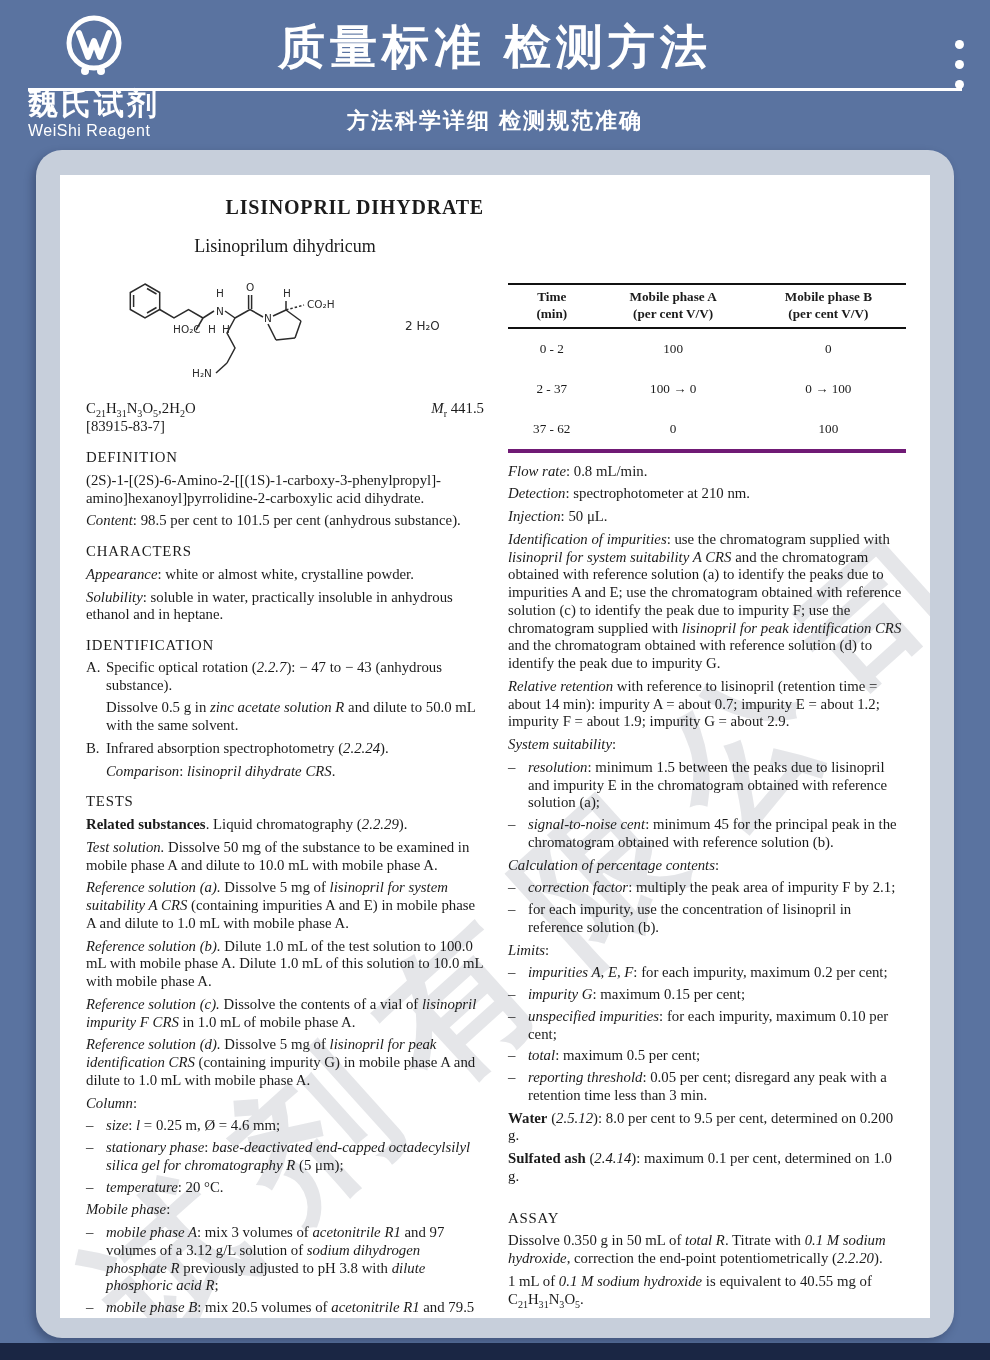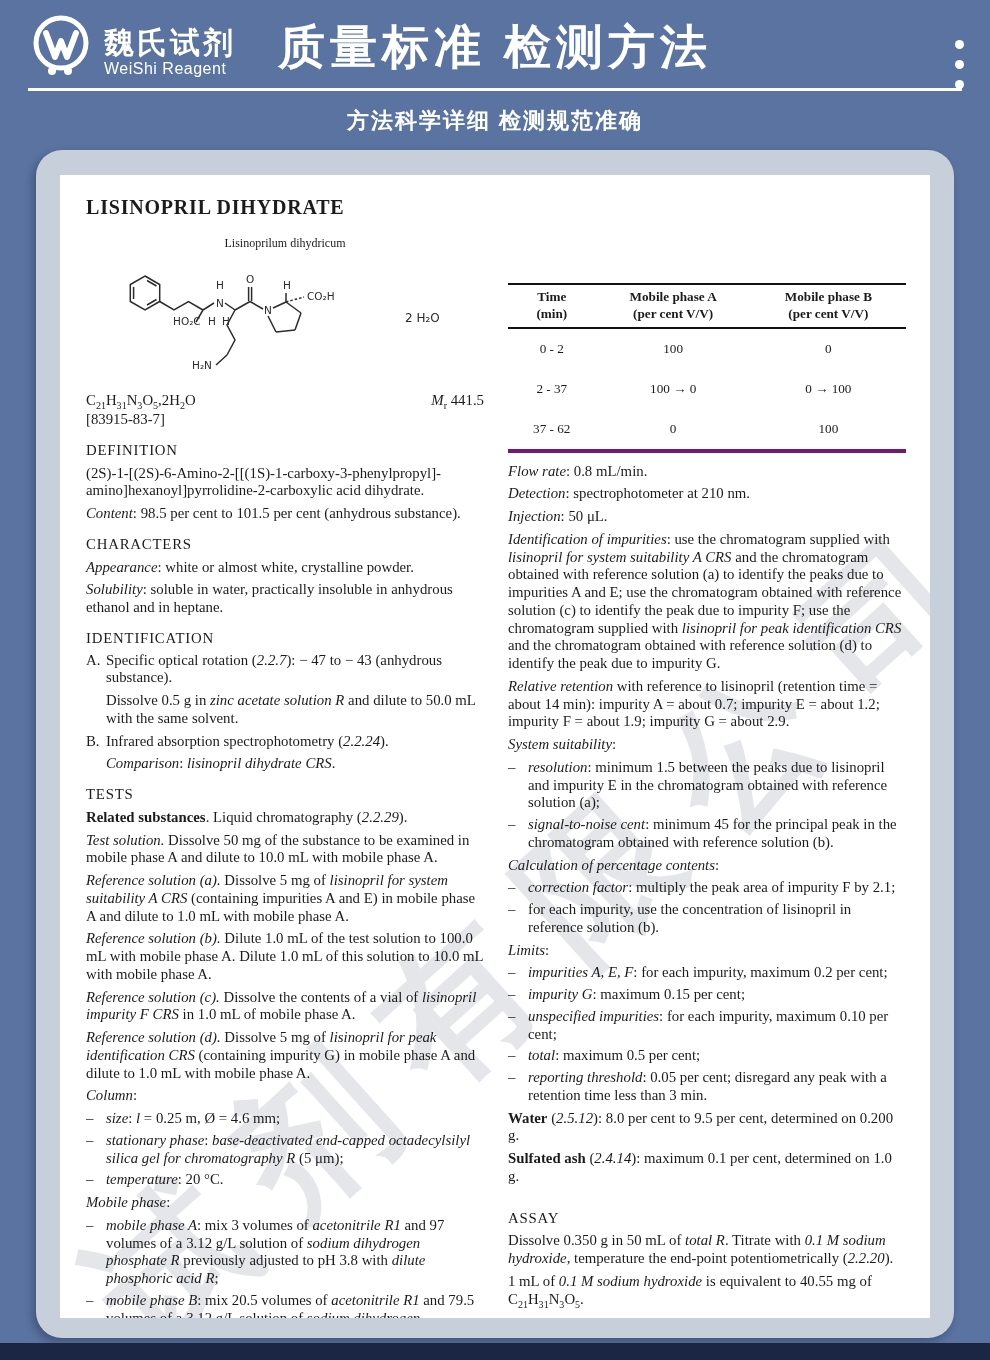--- a/index.html
+++ b/index.html
@@ -4,21 +4,21 @@
 <style>
   * { box-sizing: border-box; }
   html,body { margin:0; padding:0; }
   body {
     width:990px; height:1360px; position:relative; overflow:hidden;
     background:#5a73a0;
     font-family:"Liberation Serif", serif;
   }
   
   .header { position:relative; height:150px; }
-  .brand { position:absolute; left:28px; top:12px; display:flex; align-items:flex-end; gap:10px; color:#fff; }
+  .brand { position:absolute; left:28px; top:12px; display:flex; align-items:center; gap:10px; color:#fff;flex-direction:column; }
   .logo-mark { width:66px; height:66px; }
   .brand-text { display:flex; flex-direction:column; line-height:1.05; font-family:"Liberation Sans", sans-serif; }
   .brand-cn { font-size:30px; font-weight:bold; letter-spacing:3px; }
   .brand-en { font-size:16px; margin-top:3px; letter-spacing:0.5px; }
   .page-title {
     position:absolute; left:0; right:0; top:16px; text-align:center;
     color:#fff; font-size:47px; font-weight:bold; letter-spacing:5px;
     font-family:"Liberation Sans", sans-serif;
   }
   .menu-dots { position:absolute; right:22px; top:36px; display:flex; flex-direction:column; gap:11px; cursor:pointer; padding:4px; }
@@ -41,22 +41,22 @@
   .watermark { position:absolute; inset:0; pointer-events:none; overflow:hidden; }
   .wm-line {
     position:absolute; left:-10px; top:1065px; transform:rotate(-42deg); transform-origin:left top;
     font-family:"Liberation Sans", sans-serif; font-weight:bold; white-space:nowrap;
     font-size:150px; letter-spacing:42px; color:rgba(125,132,145,0.20);
   }
   
   .page-inner { position:relative; padding:20px 24px 0 26px; display:flex; gap:24px; }
   .col { width:399px; font-size:14.8px; line-height:1.2; color:#1b1b1b; }
   .col-right { padding-top:88px; }
-  .doc-title { text-align:left; font-size:20px; font-weight:bold; letter-spacing:0.8px; }
-  .doc-latin { text-align:center; font-size:12px; margin-top:17px; }
+  .doc-title { text-align:right; font-size:20px; font-weight:bold; letter-spacing:0.8px; }
+  .doc-latin { text-align:center; font-size:18px; margin-top:17px; }
   .structure { display:block; margin:14px auto 2px auto; width:382px; height:116px; }
   .formula-row { display:flex; justify-content:space-between; margin-top:12px; }
   .cas { margin-top:1px; }
   .sec-heading { letter-spacing:0.8px; margin:13px 0 4px 0; }
   .sec-heading.sp { margin-top:24px; }
   .para { margin:5px 0; }
   .para.indent { margin-left:20px; }
   .hang { display:flex; margin:4px 0; }
   .hang .marker { width:20px; flex-shrink:0; }
   .hang .hang-txt { flex:1; }
@@ -281,21 +281,21 @@
               <span class="marker">–</span>
               <div class="hang-txt"><span class="it">total</span><span>: maximum 0.5 per cent;</span></div>
             </div>
             <div class="hang">
               <span class="marker">–</span>
               <div class="hang-txt"><span class="it">reporting threshold</span><span>: 0.05 per cent; disregard any peak with a retention time less than 3 min.</span></div>
             </div>
             <p class="para"><span class="bd">Water</span><span> (</span><span class="it">2.5.12</span><span>): 8.0 per cent to 9.5 per cent, determined on 0.200 g.</span></p>
             <p class="para"><span class="bd">Sulfated ash</span><span> (</span><span class="it">2.4.14</span><span>): maximum 0.1 per cent, determined on 1.0 g.</span></p>
             <div class="sec-heading sp"><span>ASSAY</span></div>
-            <p class="para"><span>Dissolve 0.350 g in 50 mL of </span><span class="it">total R</span><span>. Titrate with </span><span class="it">0.1 M sodium hydroxide</span><span>, temperature the end-point potentiometrically (</span><span class="it">2.2.20</span><span>).</span></p>
+            <p class="para"><span>Dissolve 0.350 g in 50 mL of </span><span class="it">total R</span><span>. Titrate with </span><span class="it">0.1 M sodium hydroxide</span><span>, correction the end-point potentiometrically (</span><span class="it">2.2.20</span><span>).</span></p>
             <p class="para"><span>1 mL of </span><span class="it">0.1 M sodium hydroxide</span><span> is equivalent to 40.55 mg of C</span><sub>21</sub><span>H</span><sub>31</sub><span>N</span><sub>3</sub><span>O</span><sub>5</sub><span>.</span></p>
           </div>
       </div>
     </div>
   </div>
 </div>
 
 <div class="footer-band"></div>
 
 </body></html>

